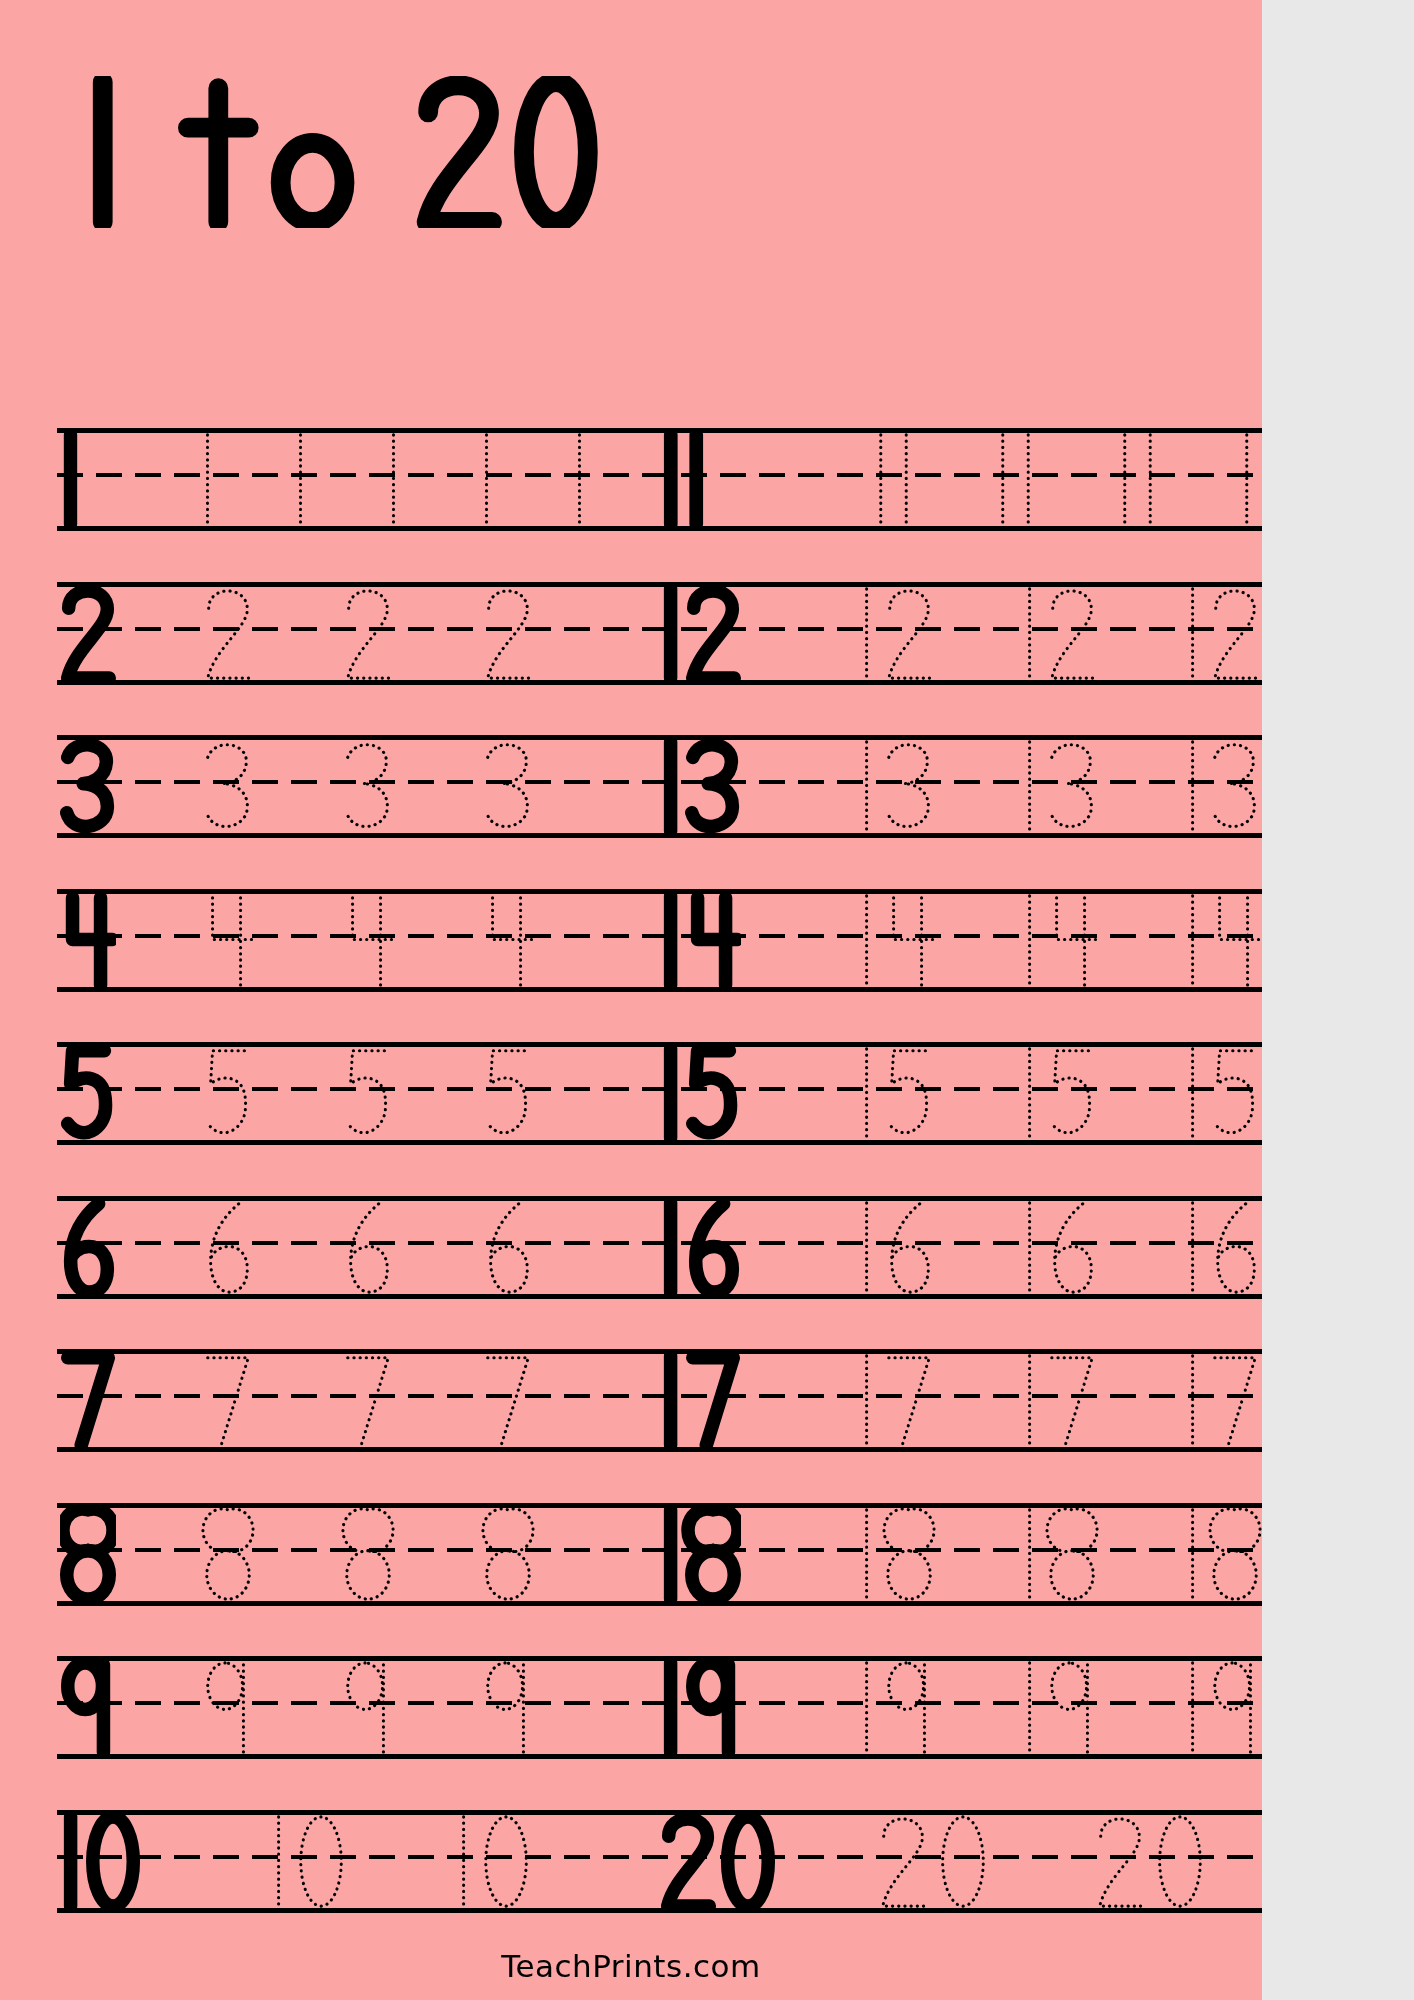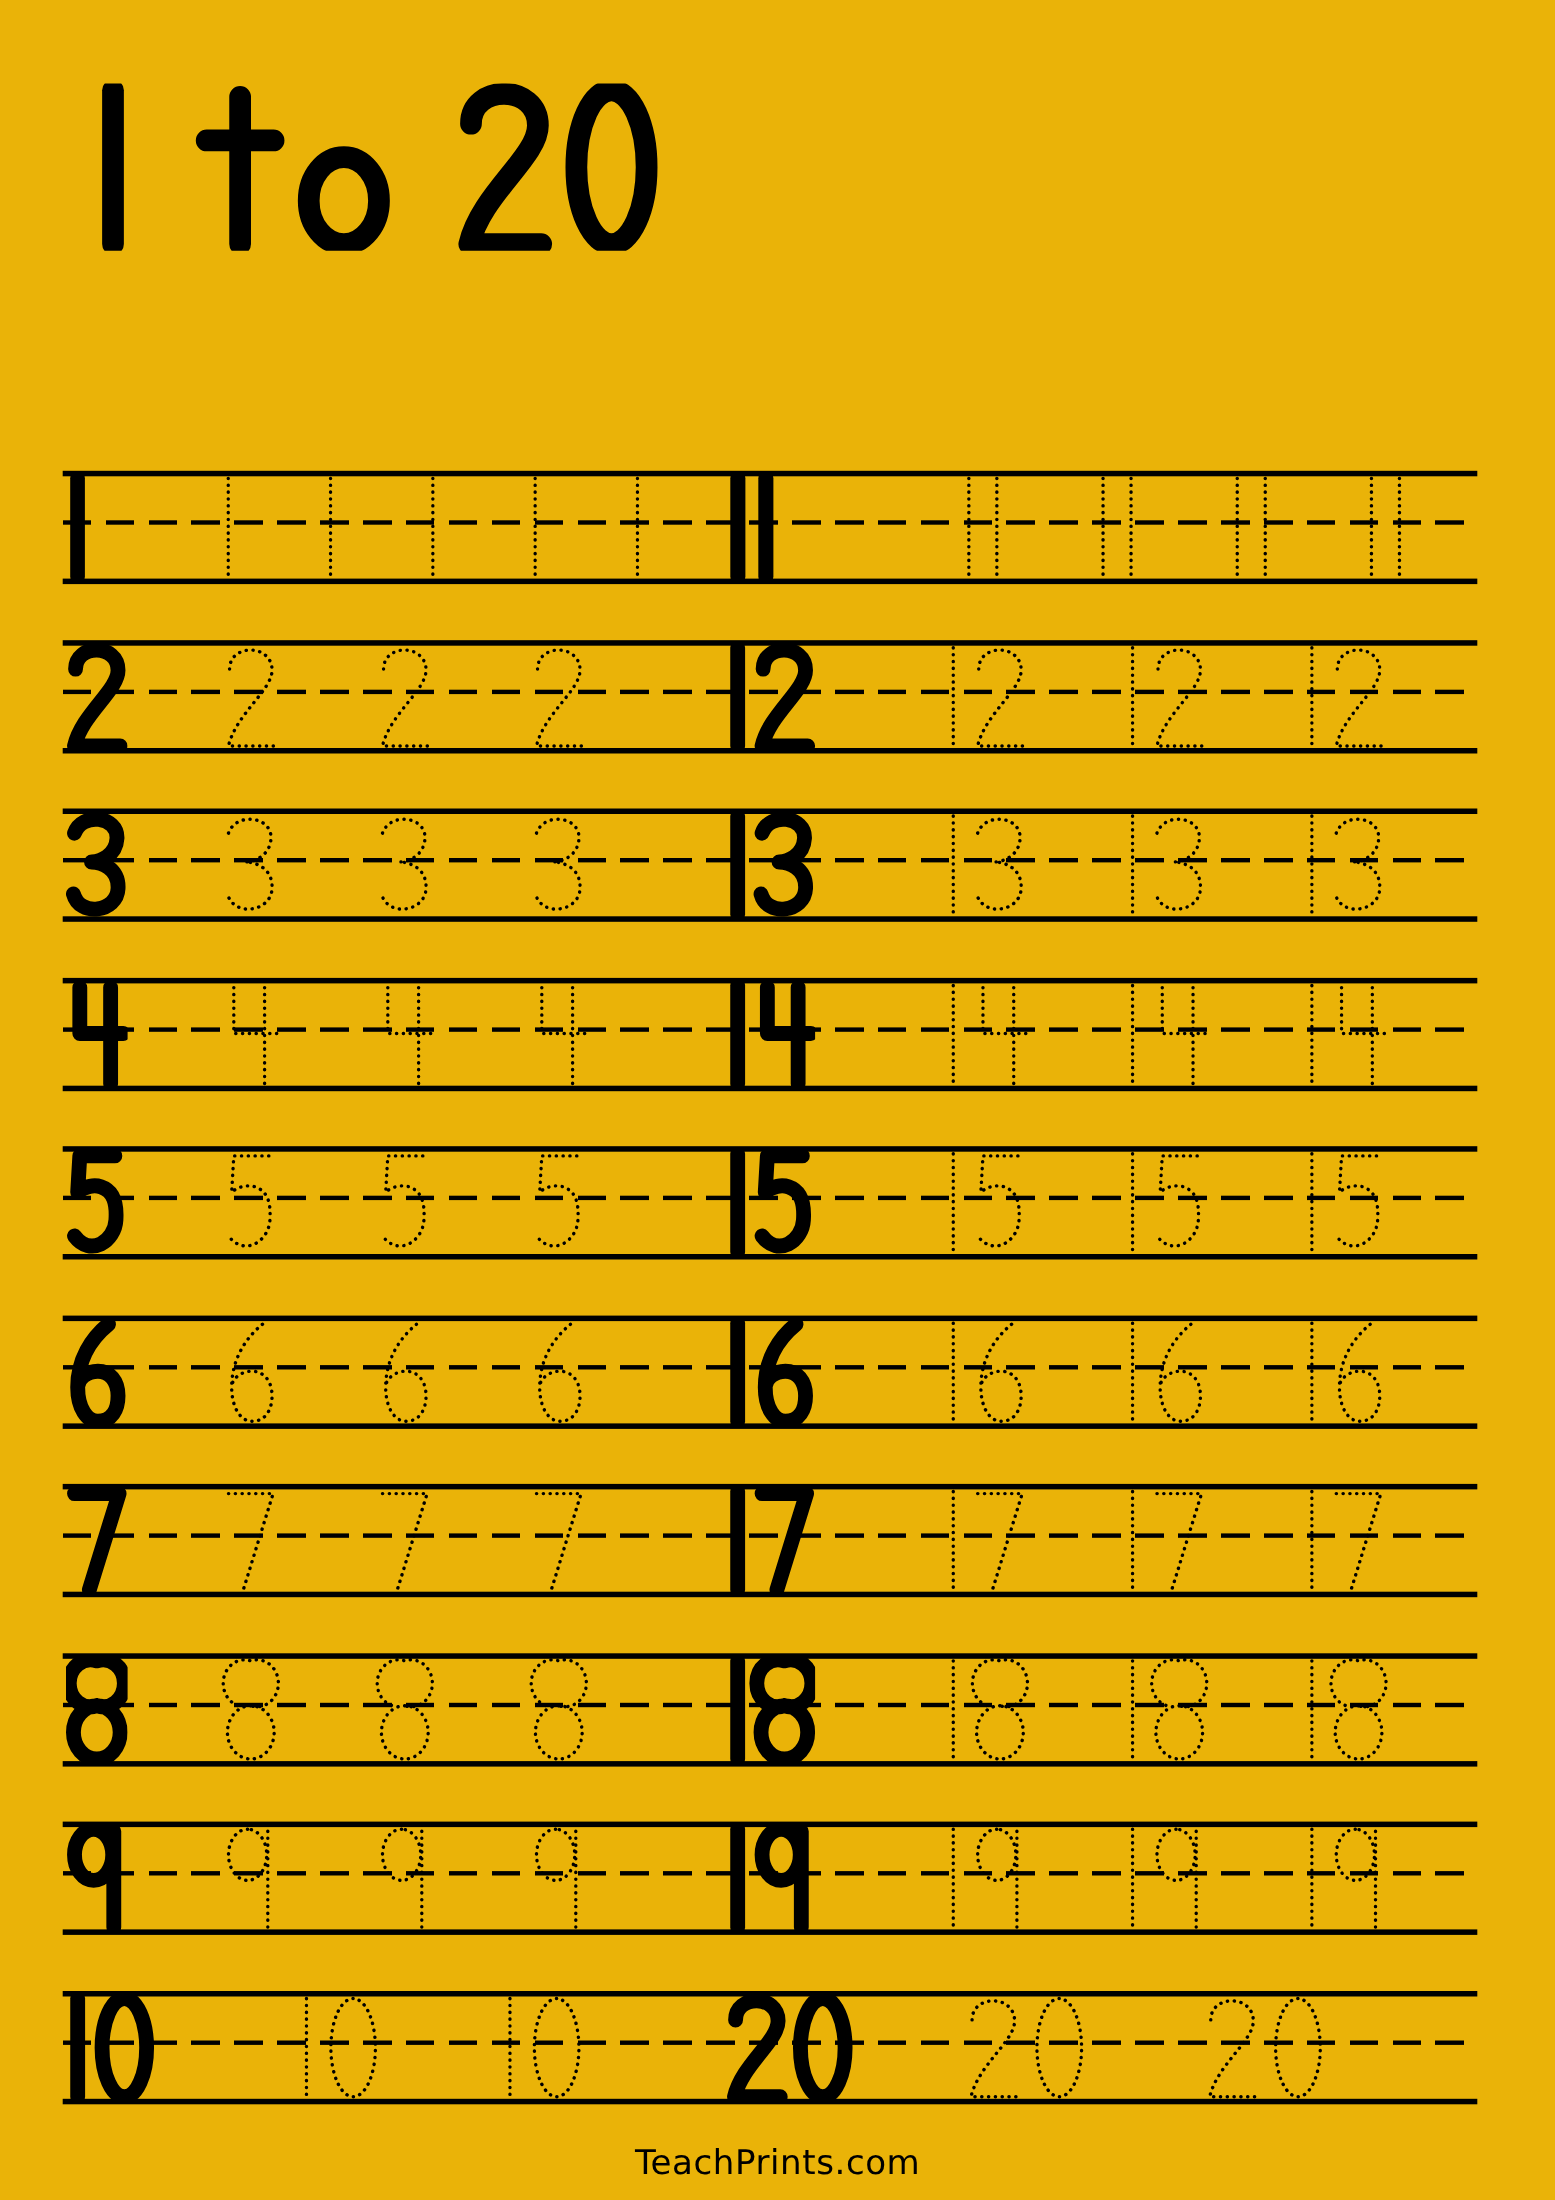--- a/index.html
+++ b/index.html
@@ -1,19 +1,19 @@
 <!DOCTYPE html>
 <html><head>
 <meta charset="utf-8">
 <style>
   html,body{margin:0;padding:0;background:#e8e8e8;}
   #page{
     position:relative;
-    width:1414px;height:2000px;
-    background:#eab308;
+    width:1262px;height:2000px;
+    background:#fca5a5;
     overflow:hidden;
     font-family:"DejaVu Sans", sans-serif;
   }
   #title-wrap{position:absolute;left:86px;top:76px;height:152px;}
   #title-wrap svg{display:block;height:152px;}
   .row{
     position:absolute;left:57px;width:1286px;height:103px;
     border-top:5px solid #000;border-bottom:5px solid #000;
     box-sizing:border-box;
   }

